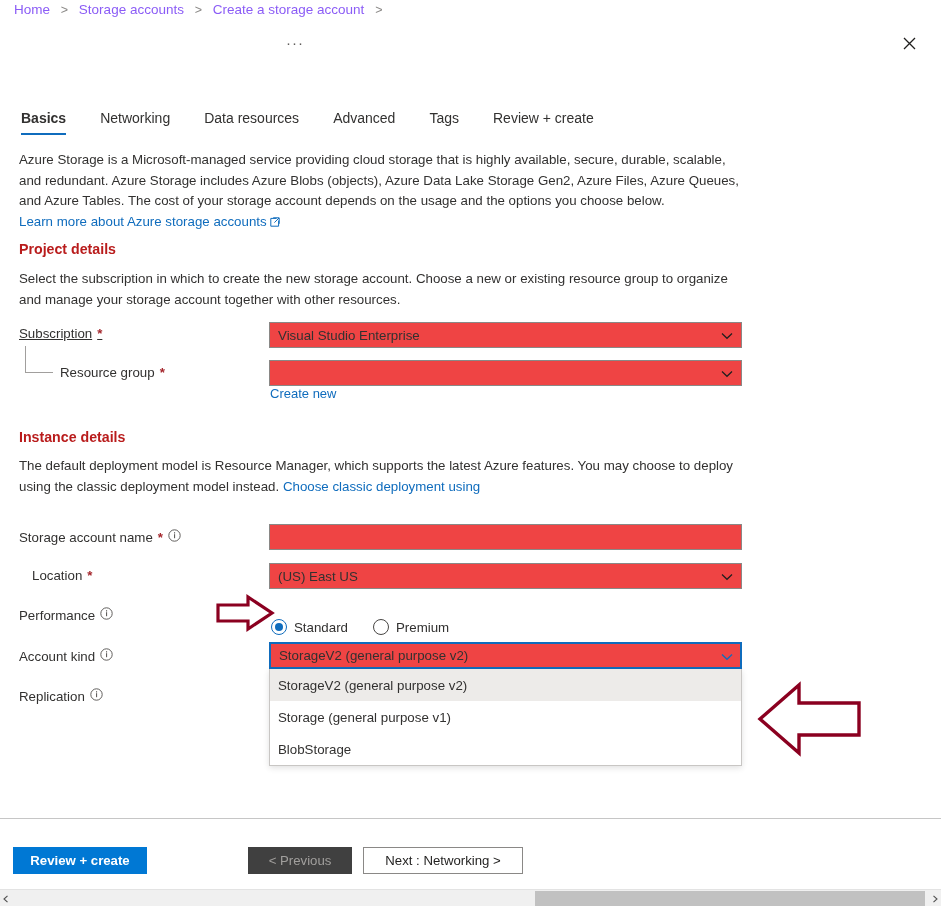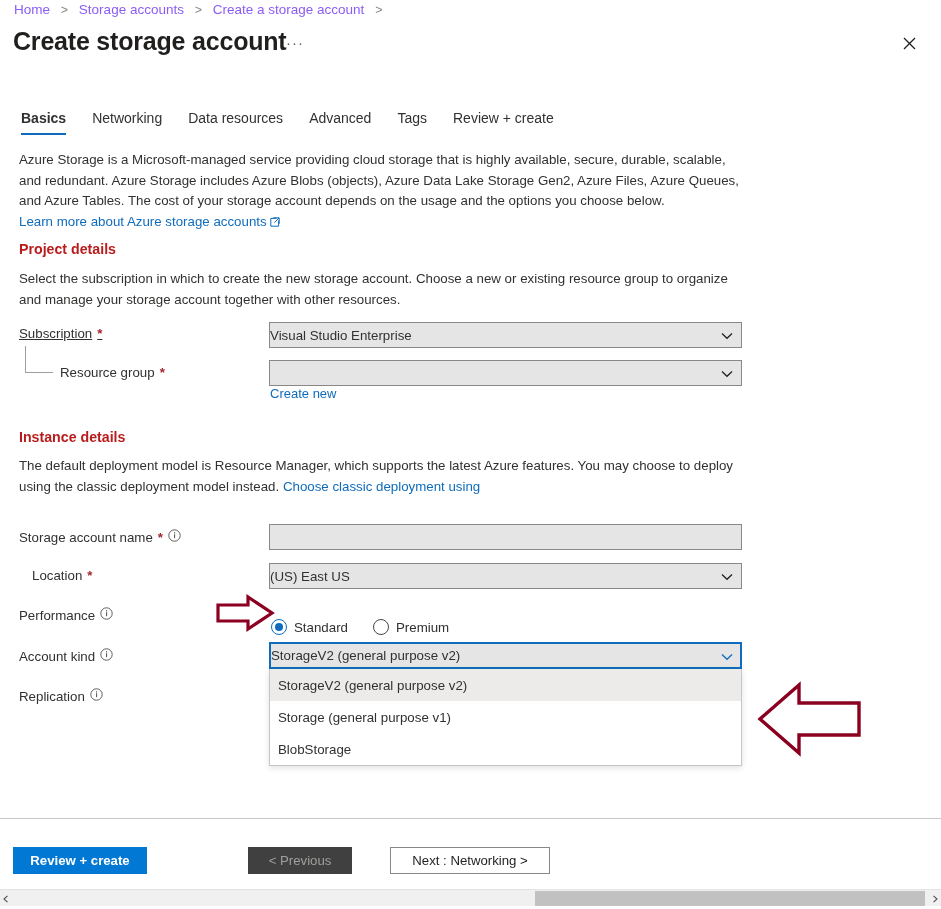--- a/index.html
+++ b/index.html
@@ -36,21 +36,21 @@
   }
   .close-btn {
     position: absolute; left: 895px; top: 29px;
     width: 28px; height: 28px; cursor: pointer;
     display:flex; align-items:center; justify-content:center;
   }
 
   
   .tabs {
     position: absolute; left: 19px; top: 108px;
-    display: flex; align-items: flex-end; gap: 0;
+    display: flex; align-items: flex-end; gap: 8px;
     font-size: 14px;
   }
   .tab {
     position: relative;
     padding: 2px 13px 9px 13px;
     color:#323130; cursor: pointer; white-space: nowrap;
   }
   .tab:first-child { padding-left: 2px; }
   .tab.active { font-weight: bold; }
   .tab.active::after {
@@ -82,24 +82,24 @@
     display:flex; align-items:center; gap:5px;
   }
   .req { color:#a4262c; font-weight: bold; }
   .info-ico { display:inline-block; vertical-align:-2px; }
 
   .ctrl {
     position: absolute; left: 269px; width: 473px; height: 26px;
   }
   .field {
     width: 100%; height: 100%;
-    border: 1px solid #8a8886; background:#e5e5e5;
+    border: 1px solid #8a8886; background:#ef4444;
     font-family: "Liberation Sans", sans-serif;
     font-size: 13.3px; color:#323130;
-    padding: 0 30px 0 0;
+    padding: 0 30px 0 8px;
     display:flex; align-items:center;
     cursor: pointer; outline:none;
   }
   input.field { cursor: text; padding-right:8px; }
   .field.focused { border:2px solid #0f6cbd; }
   .chev {
     position:absolute; right:9px; top:50%; transform: translateY(-50%);
     pointer-events:none;
   }
 
@@ -172,21 +172,20 @@
 
   <div class="breadcrumb">
     <span class="bc-link">Home</span>
     <span class="bc-sep">&gt;</span>
     <span class="bc-link">Storage accounts</span>
     <span class="bc-sep">&gt;</span>
     <span class="bc-link">Create a storage account</span>
     <span class="bc-sep">&gt;</span>
   </div>
 
-  <div class="title">Create storage account</div>
   <div class="more-menu">···</div>
   <div class="close-btn">
     <svg width="13" height="13" viewBox="0 0 13 13" aria-hidden="true">
       <path d="M1 1 L12 12 M12 1 L1 12" stroke="#201f1e" stroke-width="1.3" fill="none"></path>
     </svg>
   </div>
 
   <div class="tabs">
     <div class="tab active">
       <span>Basics</span>
@@ -355,21 +354,21 @@
   </div>
   <div class="anno" style="left:755px; top:681px;">
     <svg width="108" height="76" viewBox="0 0 108 76">
       <path d="M104 22 H44 V4 L5 38 L44 72 V54 H104 Z" fill="#ffffff" stroke="#8B0020" stroke-width="3.4" stroke-linejoin="miter"></path>
     </svg>
   </div>
 
   <div class="footer-sep"></div>
   <div class="btn btn-primary" style="left:13px; top:847px; width:134px;">Review + create</div>
   <div class="btn btn-disabled" style="left:248px; top:847px; width:104px;">&lt; Previous</div>
-  <div class="btn btn-default" style="left:363px; top:847px; width:160px;margin-left:27px;">Next : Networking &gt;</div>
+  <div class="btn btn-default" style="left:363px; top:847px; width:160px;">Next : Networking &gt;</div>
 
   <div class="hscroll">
     <div class="hscroll-arrow" style="left:0;">
       <svg width="6" height="8" viewBox="0 0 6 8">
           <path d="M4.5 0.8 L1 4 L4.5 7.2" stroke="#505050" stroke-width="1.1" fill="none"></path>
         </svg>
     </div>
     <div class="hscroll-thumb"></div>
     <div class="hscroll-arrow" style="right:0;">
       <svg width="6" height="8" viewBox="0 0 6 8">

